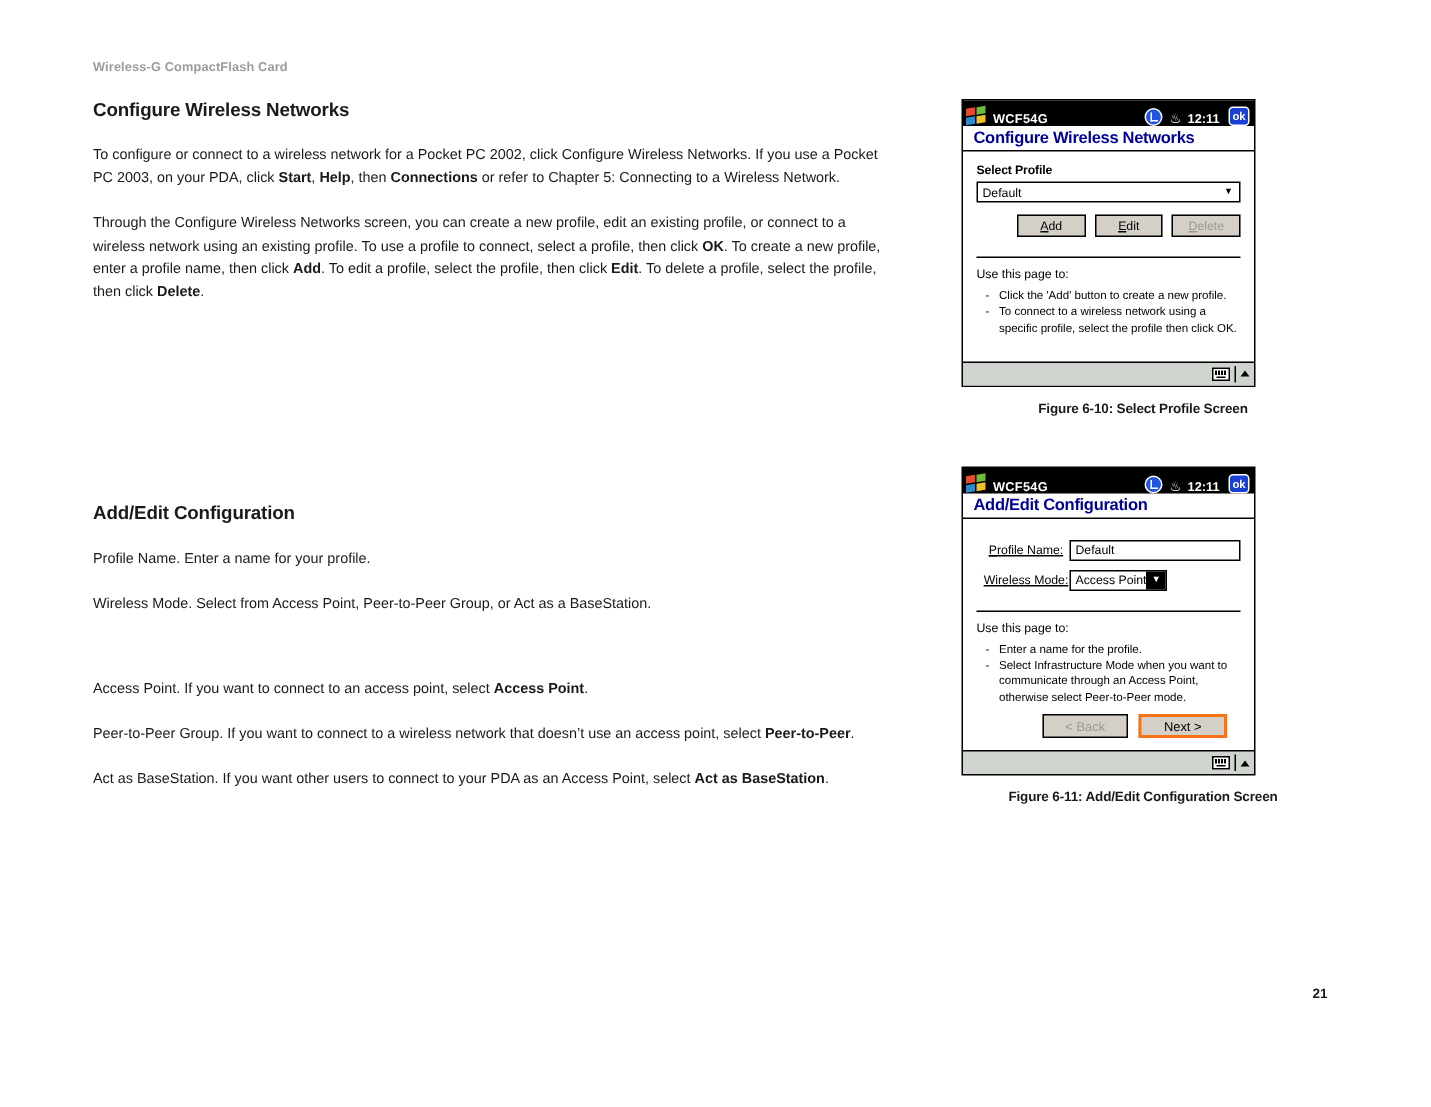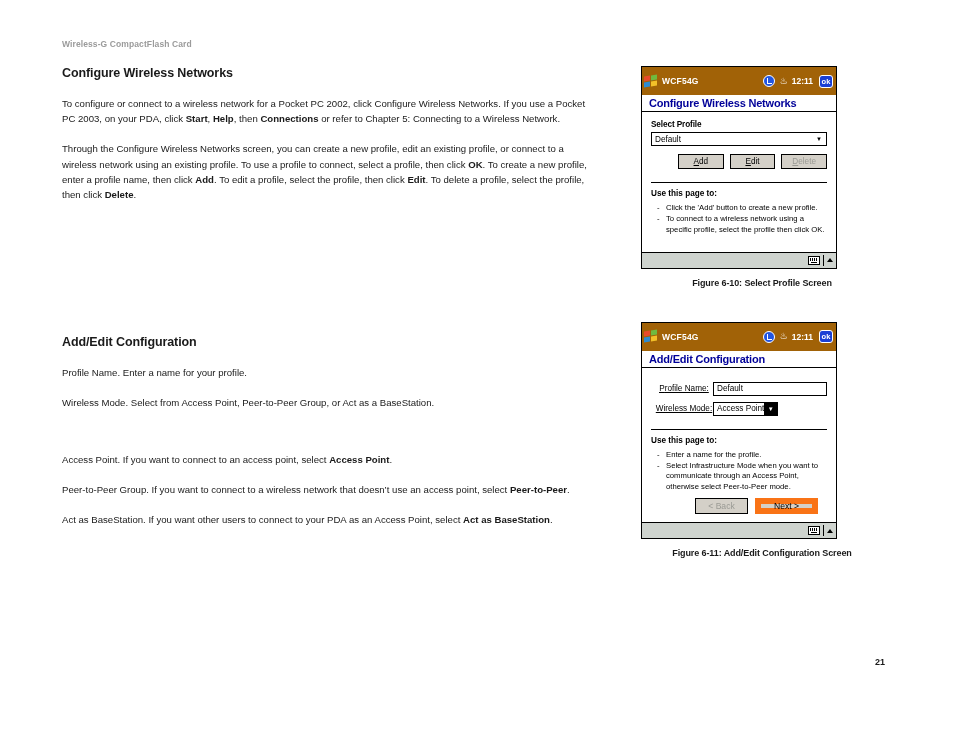--- a/index.html
+++ b/index.html
@@ -64,24 +64,24 @@
   
   .pda {
     width: 196px;
     margin-left: 13px;
     background: #ffffff;
     border: 1px solid #000000;
     box-sizing: border-box;
     font-size: 8px;
   }
   .pda-titlebar {
-    height: 28px;
-    background: #a16207;
-    display: flex;
-    align-items: center;
+    height: 17px;
+    background: #000000;
+    display: flex;
+    align-items: flex-end;
     padding: 0 3px 0 2px;
     box-sizing: border-box;
   }
   .win-logo {
     width: 15px; height: 13px;
     position: relative;
     display: inline-block;
     margin-right: 3px;
     flex: none;
   }
@@ -215,21 +215,21 @@
   }
   .btn u { text-decoration: underline; }
   .btn.disabled { color: #9a9a94; }
 
   .divider {
     border-top: 1px solid #000000;
     margin: 13px 0 6px 0;
   }
   .use-title {
     font-size: 8.2px;
-    font-weight: bold;
+    font-weight: normal;
     margin-bottom: 5px;
   }
   ul.hints {
     list-style: none;
     margin: 0;
     padding: 0 0 0 6px;
     font-size: 7.7px;
     line-height: 10.5px;
   }
   ul.hints li {
@@ -312,21 +312,21 @@
     height: 16px;
     background: #d4d0c8;
     border: 1px solid #000000;
     font-size: 8.6px;
     display: flex;
     align-items: center;
     justify-content: center;
     box-sizing: border-box;
   }
   .wiz-btn.disabled { color: #9a9a94; }
-  .wiz-btn.default { border: 6px solid #f97316; font-weight: normal; }
+  .wiz-btn.default { border: 2px solid #f97316; font-weight: normal; }
 
   .form-rows { padding: 6px 0 0 0; }
   .form-row {
     display: flex;
     align-items: center;
     margin-bottom: 6px;
   }
   .form-row .lbl {
     width: 62px;
     font-size: 8.2px;

